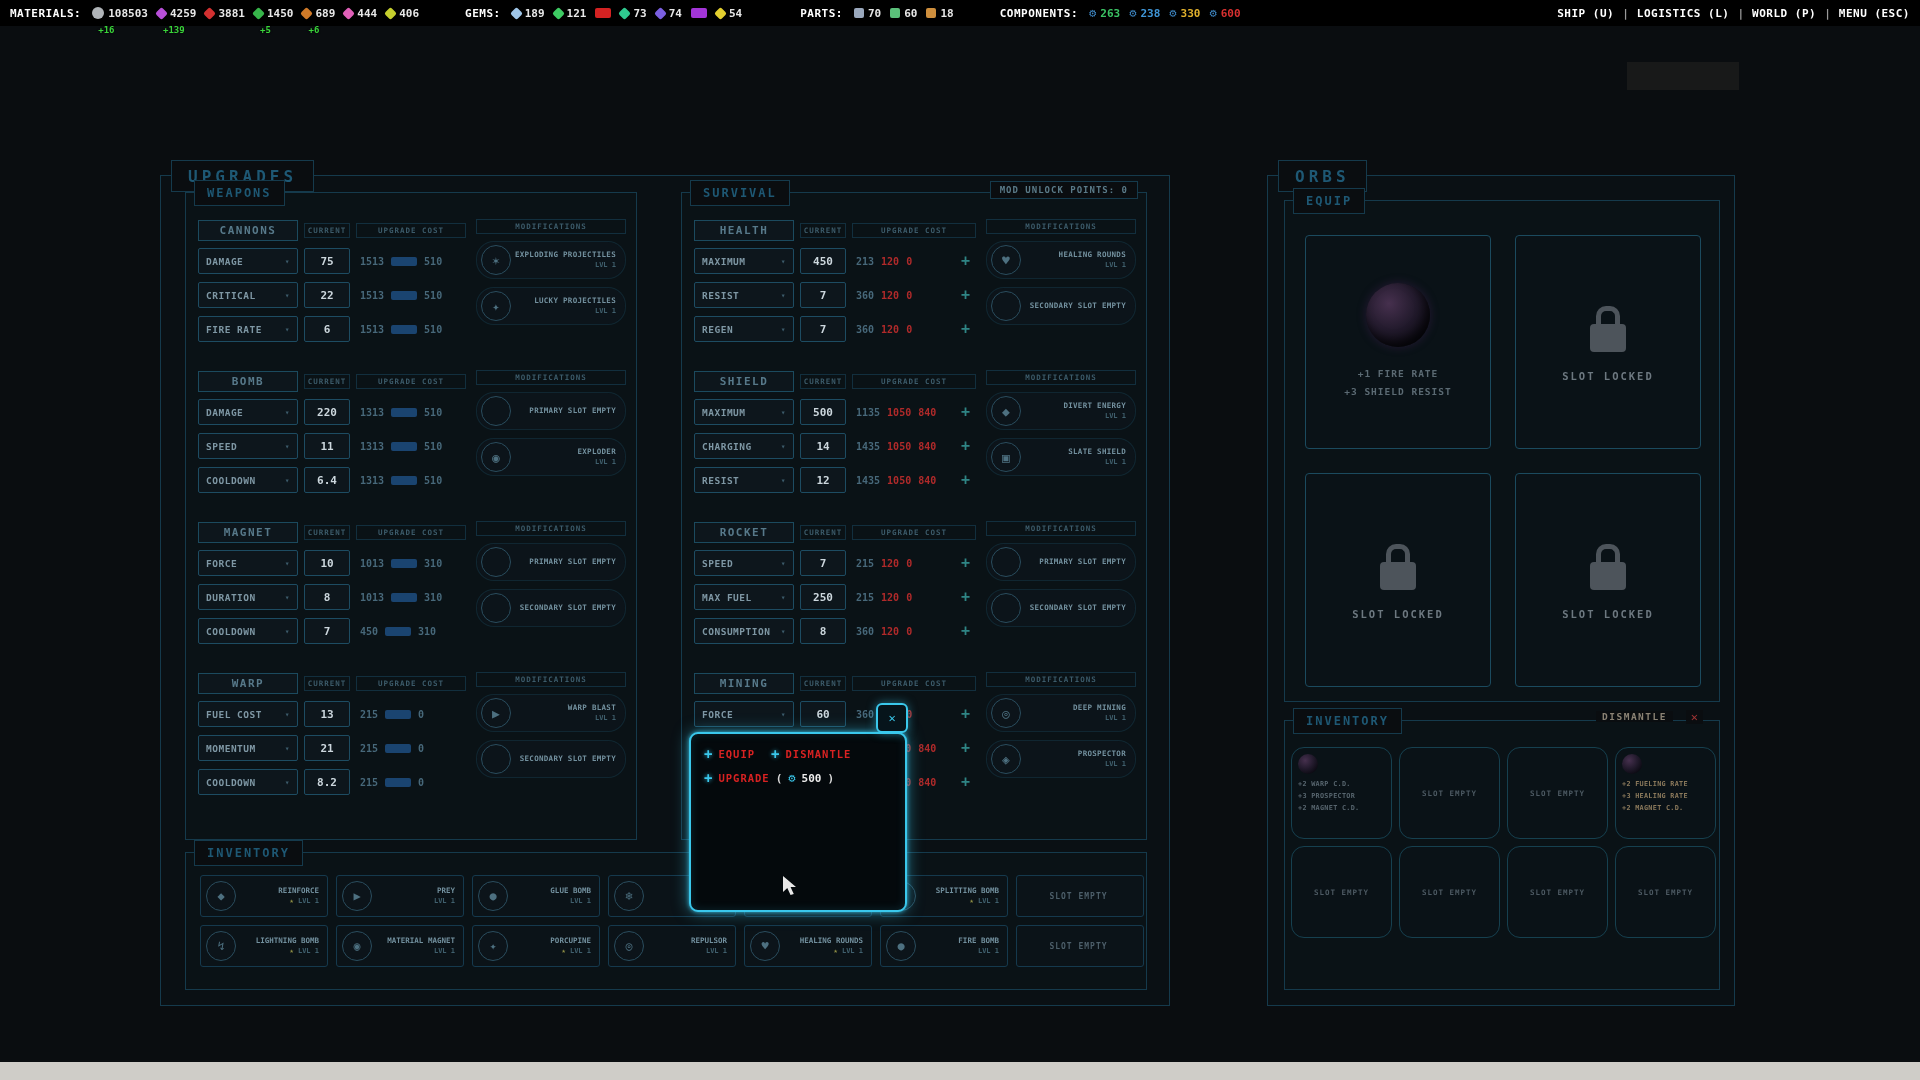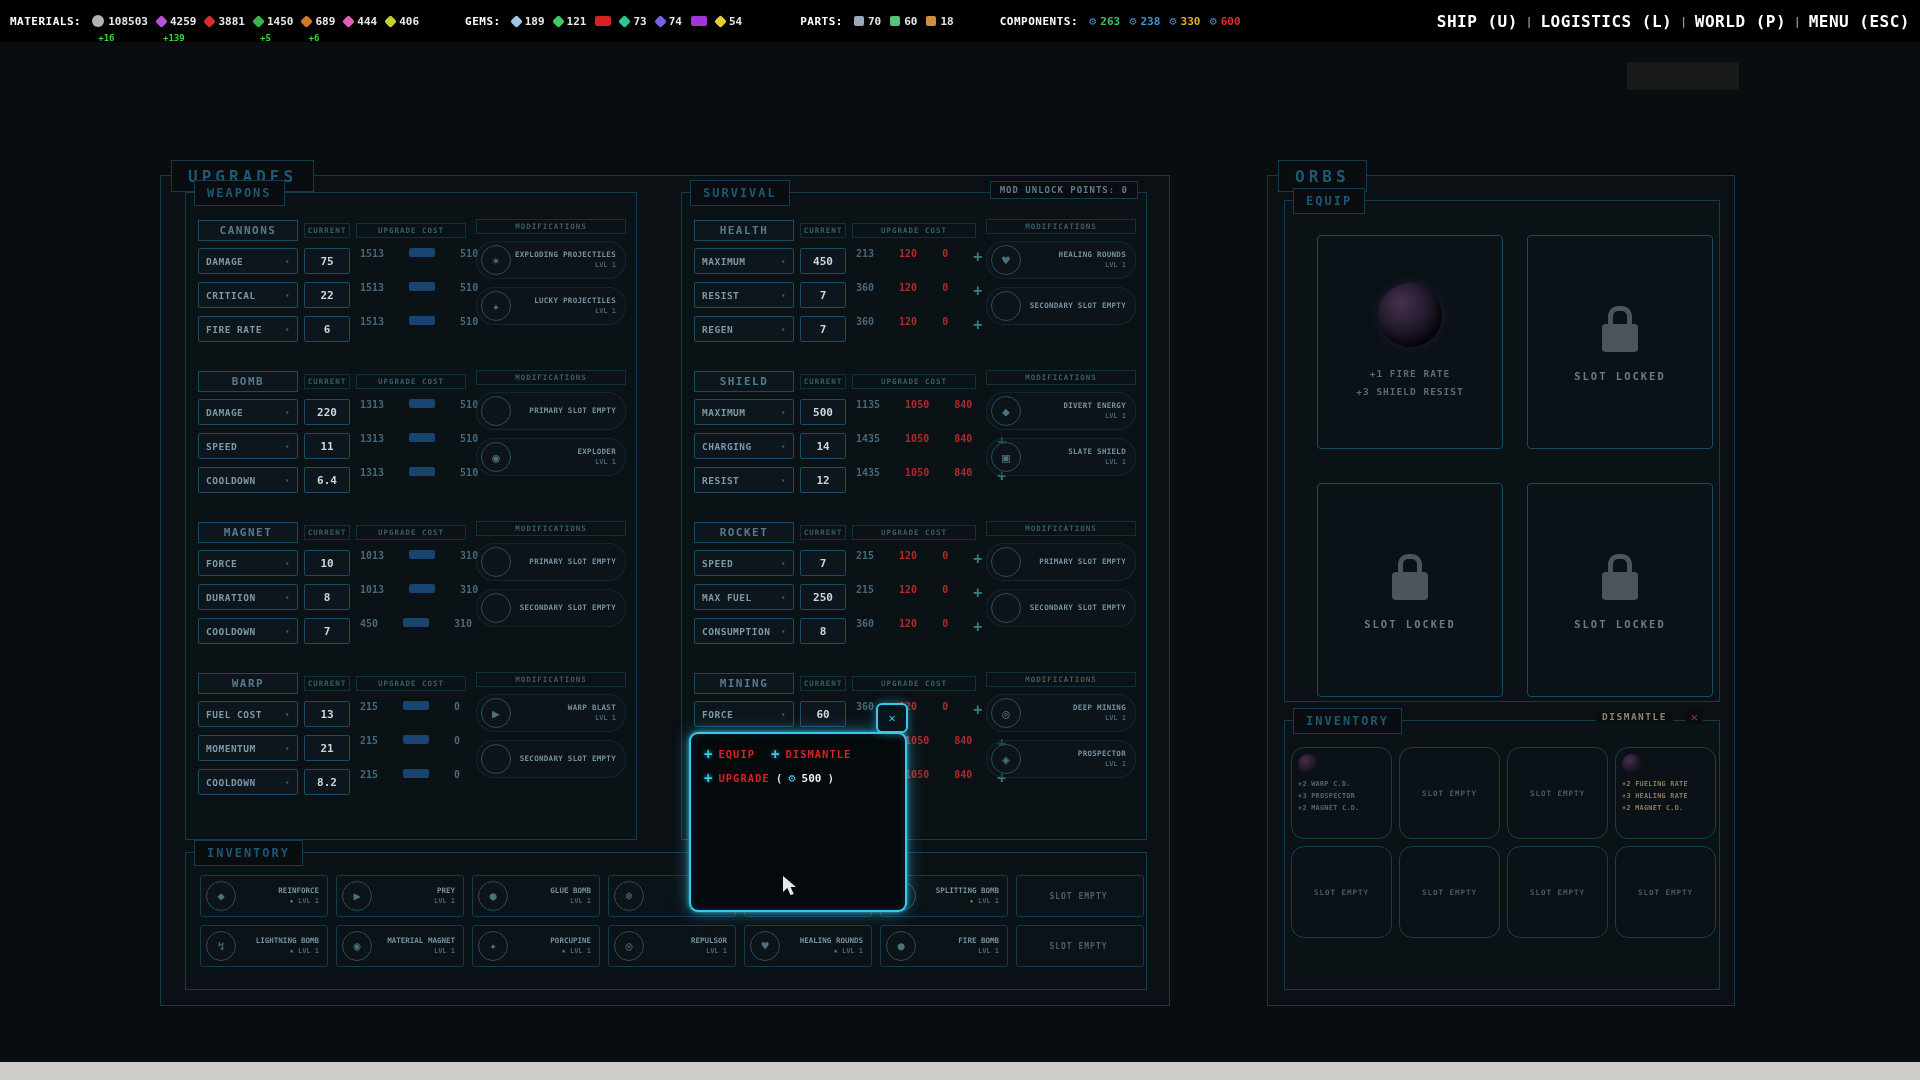--- a/index.html
+++ b/index.html
@@ -1,35 +1,35 @@
 <!DOCTYPE html>
 <html><head>
 <meta charset="utf-8">
 <style>
   html,body{margin:0;padding:0}
   body{width:1920px;height:1080px;background:#0a0d10;overflow:hidden;position:relative;
        font-family:"DejaVu Sans Mono","Liberation Mono",monospace;}
 
   
-  .topbar{position:absolute;top:0;left:0;width:1920px;height:42px;background:#000;display:flex;
+  .topbar{position:absolute;top:0;left:0;width:1920px;height:26px;background:#000;display:flex;
           align-items:center;padding:0 10px;box-sizing:border-box;z-index:50}
   .res-group{display:flex;align-items:center;gap:9px}
   #g-gems{margin-left:46px}#g-parts{margin-left:58px}#g-components{margin-left:46px}
   .res-label{color:#fff;font-weight:bold;font-size:11px;letter-spacing:.5px;margin-right:2px;white-space:nowrap}
   .res-item{display:flex;align-items:center;gap:4px;position:relative}
   .ri-icon{display:inline-block}
   .ri-icon.diamond{width:9px;height:9px;transform:rotate(45deg);border-radius:2px}
   .ri-icon.circle{width:12px;height:12px;border-radius:50%}
   .ri-icon.square{width:10px;height:10px;border-radius:2px}
   .ri-icon.badge{width:16px;height:10px;border-radius:2px}
   .ri-gear{font-size:12px;color:#3e86c2;line-height:1}
   .res-val{color:#e8e8e8;font-size:11px;font-weight:bold;white-space:nowrap}
   .res-delta{position:absolute;top:18px;left:6px;color:#3ad43a;font-size:9px;font-weight:bold;text-shadow:0 0 2px #000}
   .top-menu{margin-left:auto;display:flex;gap:8px;align-items:center}
-  .menu-item{color:#fff;font-size:16px;font-weight:bold;letter-spacing:.5px;cursor:pointer;white-space:nowrap}
+  .menu-item{color:#fff;font-size:11px;font-weight:bold;letter-spacing:.5px;cursor:pointer;white-space:nowrap}
   .menu-sep{color:#9a9a9a;font-size:11px;font-weight:bold}
 
   .faint{position:absolute;left:1627px;top:62px;width:112px;height:28px;background:rgba(190,175,140,.08);z-index:5}
 
   
   .panel{position:absolute;border:1px solid #153a4c;background:rgba(13,22,29,.30);box-sizing:border-box}
   .tab{position:absolute;background:#0a0d10;border:1px solid #153a4c;color:#1e5874;font-weight:bold;
        display:flex;align-items:center;justify-content:center;white-space:nowrap;z-index:3}
   .tab.big{height:30px;padding:0 16px;font-size:16px;letter-spacing:4px;top:-16px;left:10px}
   .tab.small{height:24px;padding:0 12px;font-size:12px;letter-spacing:2px;top:-13px;left:8px}
@@ -55,21 +55,21 @@
          letter-spacing:1.5px;text-align:center;padding:3px 2px}
   .colh{border:1px solid #122f3e;color:#3c5b6a;font-size:7.5px;font-weight:bold;letter-spacing:1px;
         text-align:center;padding:2px 1px;white-space:nowrap;overflow:hidden}
   .srow{display:grid;grid-template-columns:100px 46px 1fr;gap:6px;margin-bottom:8px;height:26px}
   .slabel{border:1px solid #1d4c62;background:#0d161c;color:#7e97a4;font-size:9.5px;font-weight:bold;
           letter-spacing:.5px;display:flex;align-items:center;justify-content:space-between;
           padding:0 7px;border-radius:2px;cursor:pointer;overflow:hidden;white-space:nowrap}
   .slabel::after{content:"▾";color:#3c5b6a;font-size:8px;margin-left:4px}
   .sval{border:1px solid #1d4c62;background:#0d161c;color:#ccd7dd;font-size:11px;font-weight:bold;
         display:flex;align-items:center;justify-content:center;border-radius:2px}
-  .scost{display:flex;gap:25px;padding:0 4px;font-weight:bold;min-width:0}
+  .scost{display:flex;align-items:center;gap:7px;padding:0 4px;font-weight:bold;min-width:0}
   .cseg{font-size:10px;white-space:nowrap}
   .cseg.dim{color:#47687a}
   .cseg.red{color:#b02a2a}
   .cbar{width:26px;height:9px;background:#1d4d80;border-radius:2px;opacity:.85;flex:none}
   .plus{margin-left:auto;color:#2f8585;font-size:15px;font-weight:bold;cursor:pointer;padding-right:2px}
   .modh{border:1px solid #122f3e;color:#3c5b6a;font-size:7.5px;font-weight:bold;letter-spacing:1px;
         text-align:center;padding:2px 0;margin-bottom:7px}
   .mod{display:flex;align-items:center;background:rgba(13,22,29,.5);border:1px solid rgba(27,74,94,.35);
        border-radius:18px;padding:3px 9px 3px 4px;margin-bottom:8px;min-height:36px;box-sizing:border-box;cursor:pointer}
   .micon{width:28px;height:28px;border-radius:50%;border:1px solid #2a4d5e;background:#0c141a;color:#4d7080;
@@ -84,21 +84,21 @@
             display:flex;align-items:center;gap:6px;padding:3px 8px 3px 5px;box-sizing:border-box;cursor:pointer}
   .inv-icon{width:28px;height:28px;border-radius:50%;border:1px solid #2a4d5e;background:#0c141a;color:#4d7080;
             display:flex;align-items:center;justify-content:center;font-size:12px;flex:none}
   .inv-text{flex:1;text-align:right;line-height:1.25;min-width:0}
   .inv-name{color:#72909e;font-size:7.5px;font-weight:bold}
   .inv-lvl{color:#40606e;font-size:7px;font-weight:bold;margin-top:1px}
   .inv-star{color:#8f8f45}
   .inv-item.empty{justify-content:center;color:#4d5f6a;font-size:8px;font-weight:bold;letter-spacing:1px}
 
   
-  .equip-grid{position:absolute;left:32px;top:34px;display:grid;grid-template-columns:186px 186px;gap:34px 24px}
+  .equip-grid{position:absolute;left:20px;top:34px;display:grid;grid-template-columns:186px 186px;gap:24px 24px}
   .equip-slot{height:212px;border:1px solid #1b4a5e;border-radius:4px;background:rgba(12,20,26,.3);
               display:flex;flex-direction:column;align-items:center;justify-content:center;gap:18px;cursor:pointer}
   .orb-big{width:64px;height:64px;border-radius:50%;
            background:radial-gradient(circle at 36% 32%,#46304e 0%,#221a2c 45%,#0b0a12 78%);
            box-shadow:0 0 10px rgba(90,40,110,.35), inset -4px -6px 10px rgba(0,0,0,.6)}
   .orb-lines{text-align:center;color:#5b6a73;font-size:9.5px;font-weight:bold;letter-spacing:1px;line-height:1.9}
   .lock{width:36px;height:28px;background:#4d545b;border-radius:4px;position:relative;margin-top:22px}
   .lock::before{content:"";position:absolute;top:-18px;left:6px;width:14px;height:16px;border:5px solid #4d545b;
                 border-bottom:none;border-radius:10px 10px 0 0}
   .locked-label{color:#6d7880;font-size:10.5px;font-weight:bold;letter-spacing:2px}

